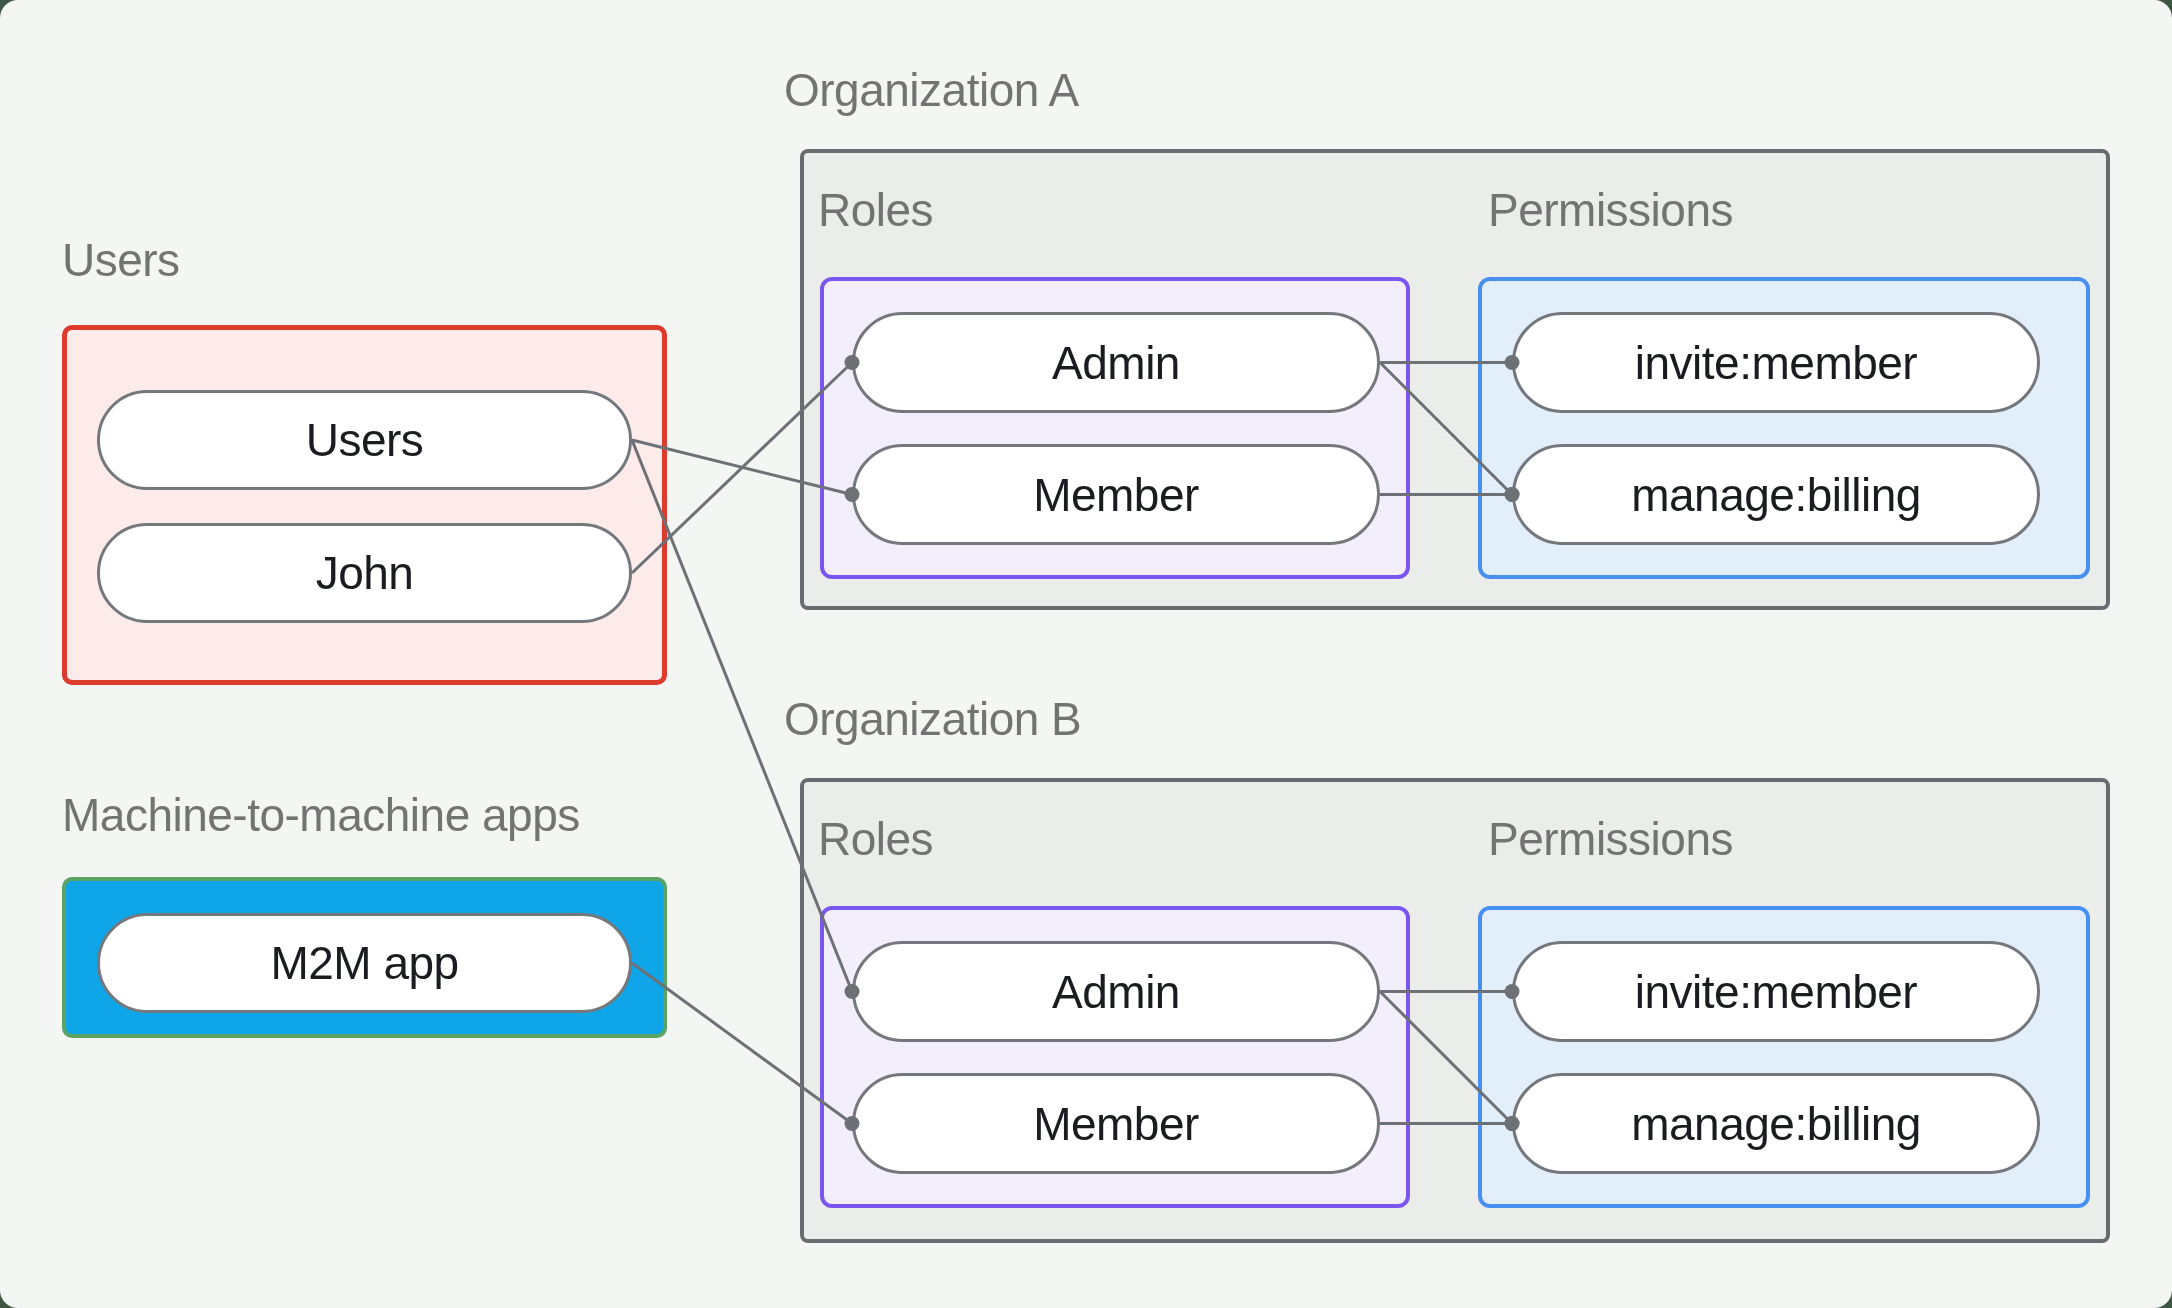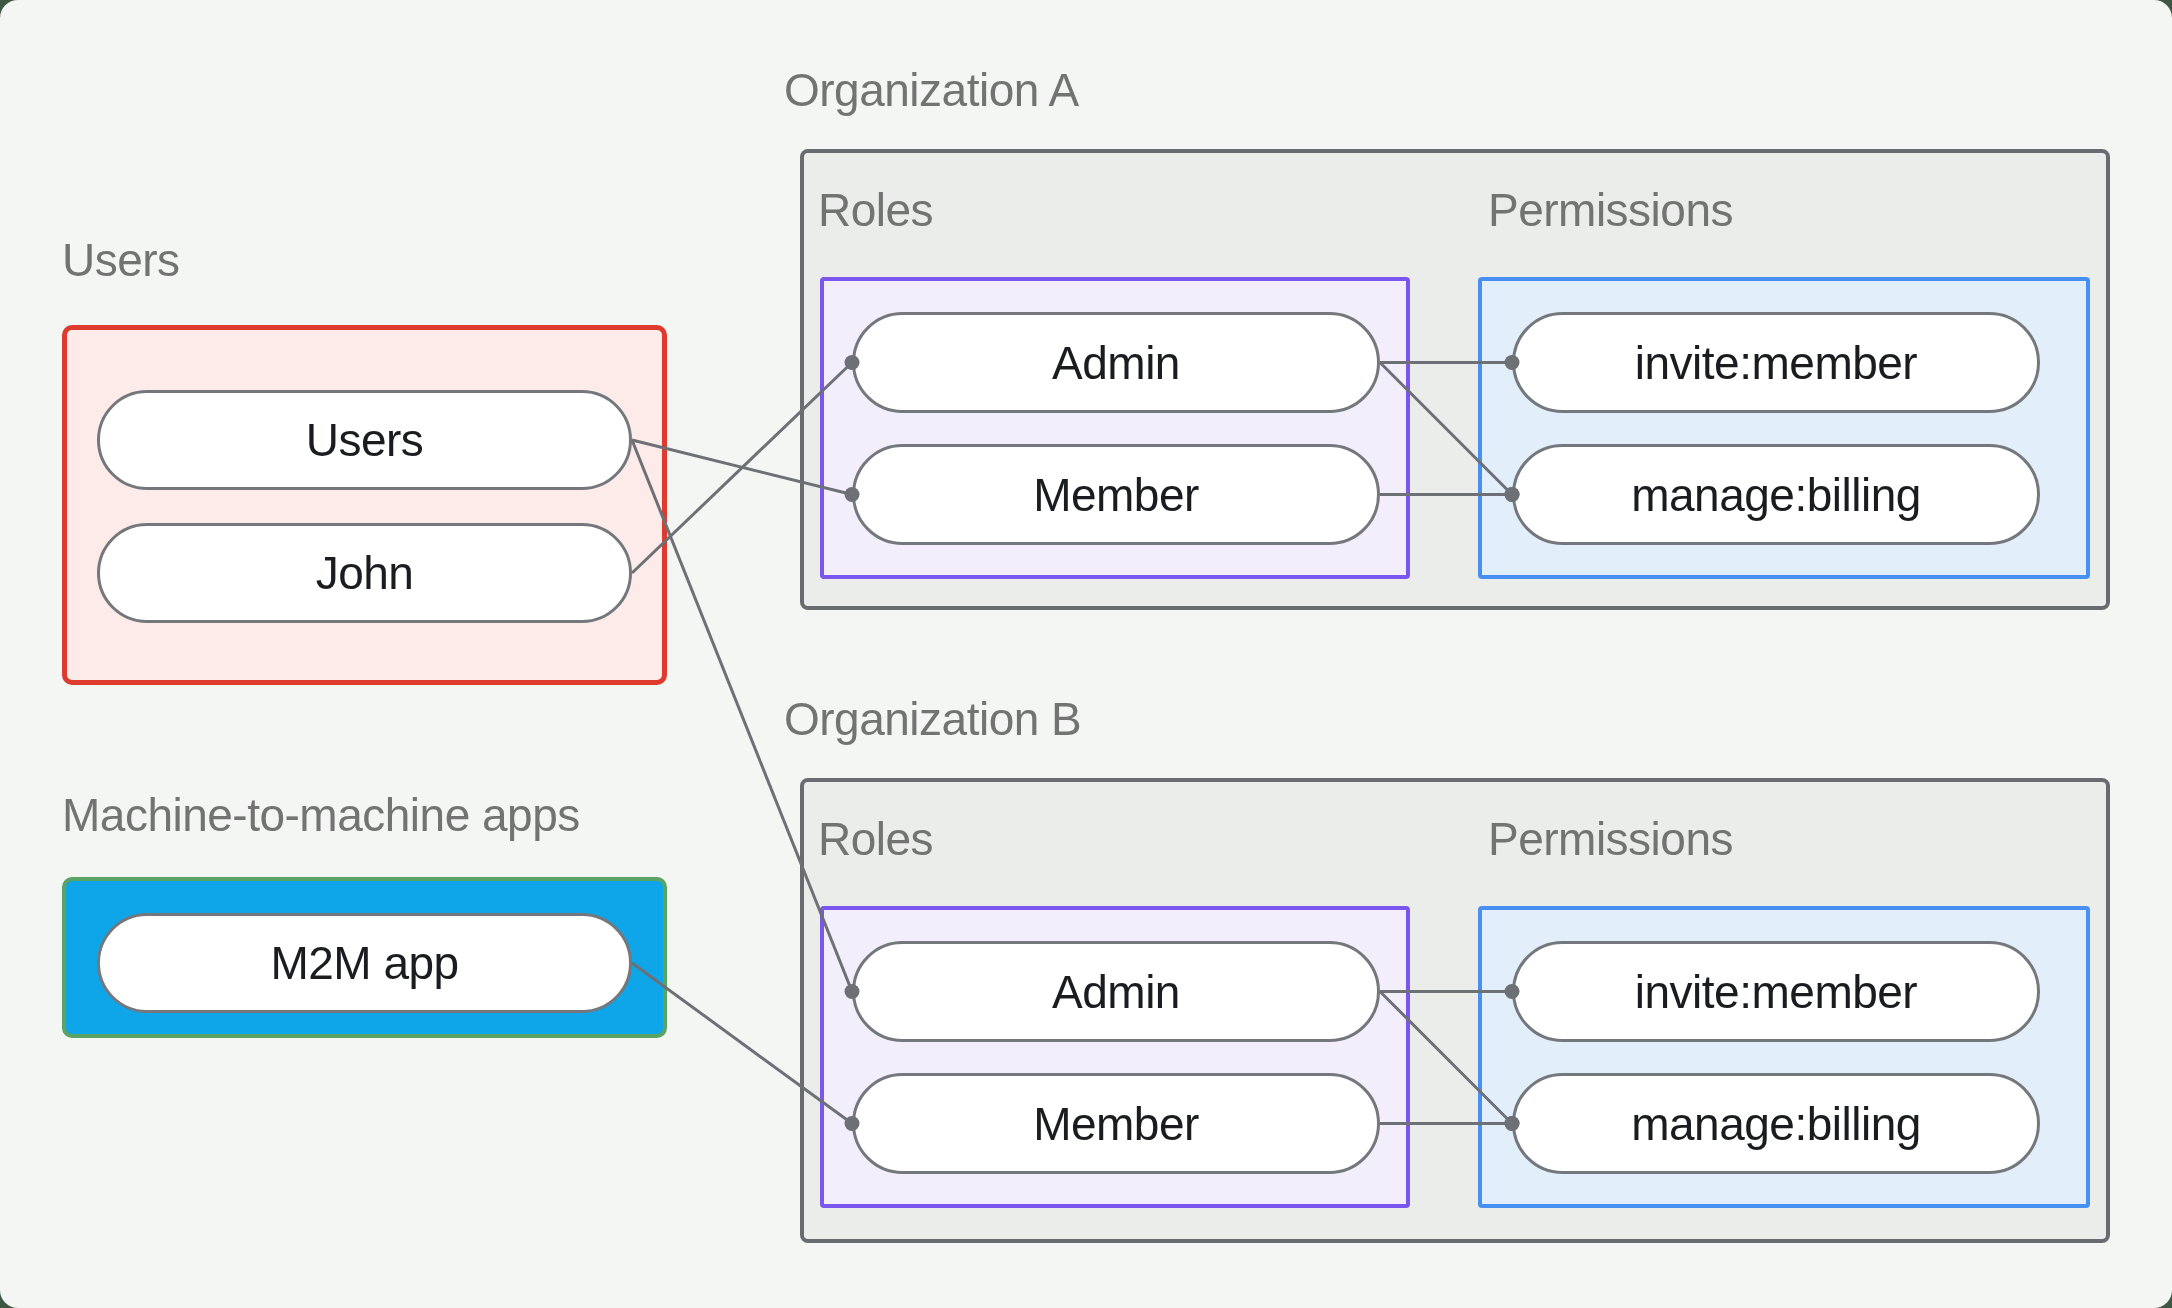--- a/index.html
+++ b/index.html
@@ -36,21 +36,21 @@
   .org{
     position:absolute;box-sizing:border-box;width:1310px;height:461px;
     background:#ebedeb;border:4px solid #686c70;border-radius:8px;padding-left:44px;
   }
   #org-a{left:800px;top:149px;}
   #org-b{left:800px;top:778px;height:465px;}
   #lbl-org-a{left:784px;top:67px;}
   #lbl-org-b{left:784px;top:696px;}
   .org .lbl-roles{left:14px;top:34px;}
   .org .lbl-perms{left:684px;top:34px;}
-  .sub{position:absolute;box-sizing:border-box;border-radius:4px;top:124px;height:302px;}
+  .sub{position:absolute;box-sizing:border-box;border-radius:12px;top:124px;height:302px;}
   .sub.roles{left:16px;width:590px;background:#f3eefc;border:4px solid #7a55ee;}
   .sub.perms{left:674px;width:612px;background:#e3eefb;border:4px solid #4790f2;}
   .sub .pill{width:528px;height:101px;}
   .sub.roles .pill{left:28px;}
   .sub.perms .pill{left:30px;}
   .pill.row-1{top:31px;}
   .pill.row-2{top:163px;}
 
   #edges-svg{position:absolute;left:0;top:0;pointer-events:none;z-index:5;}
 </style>

